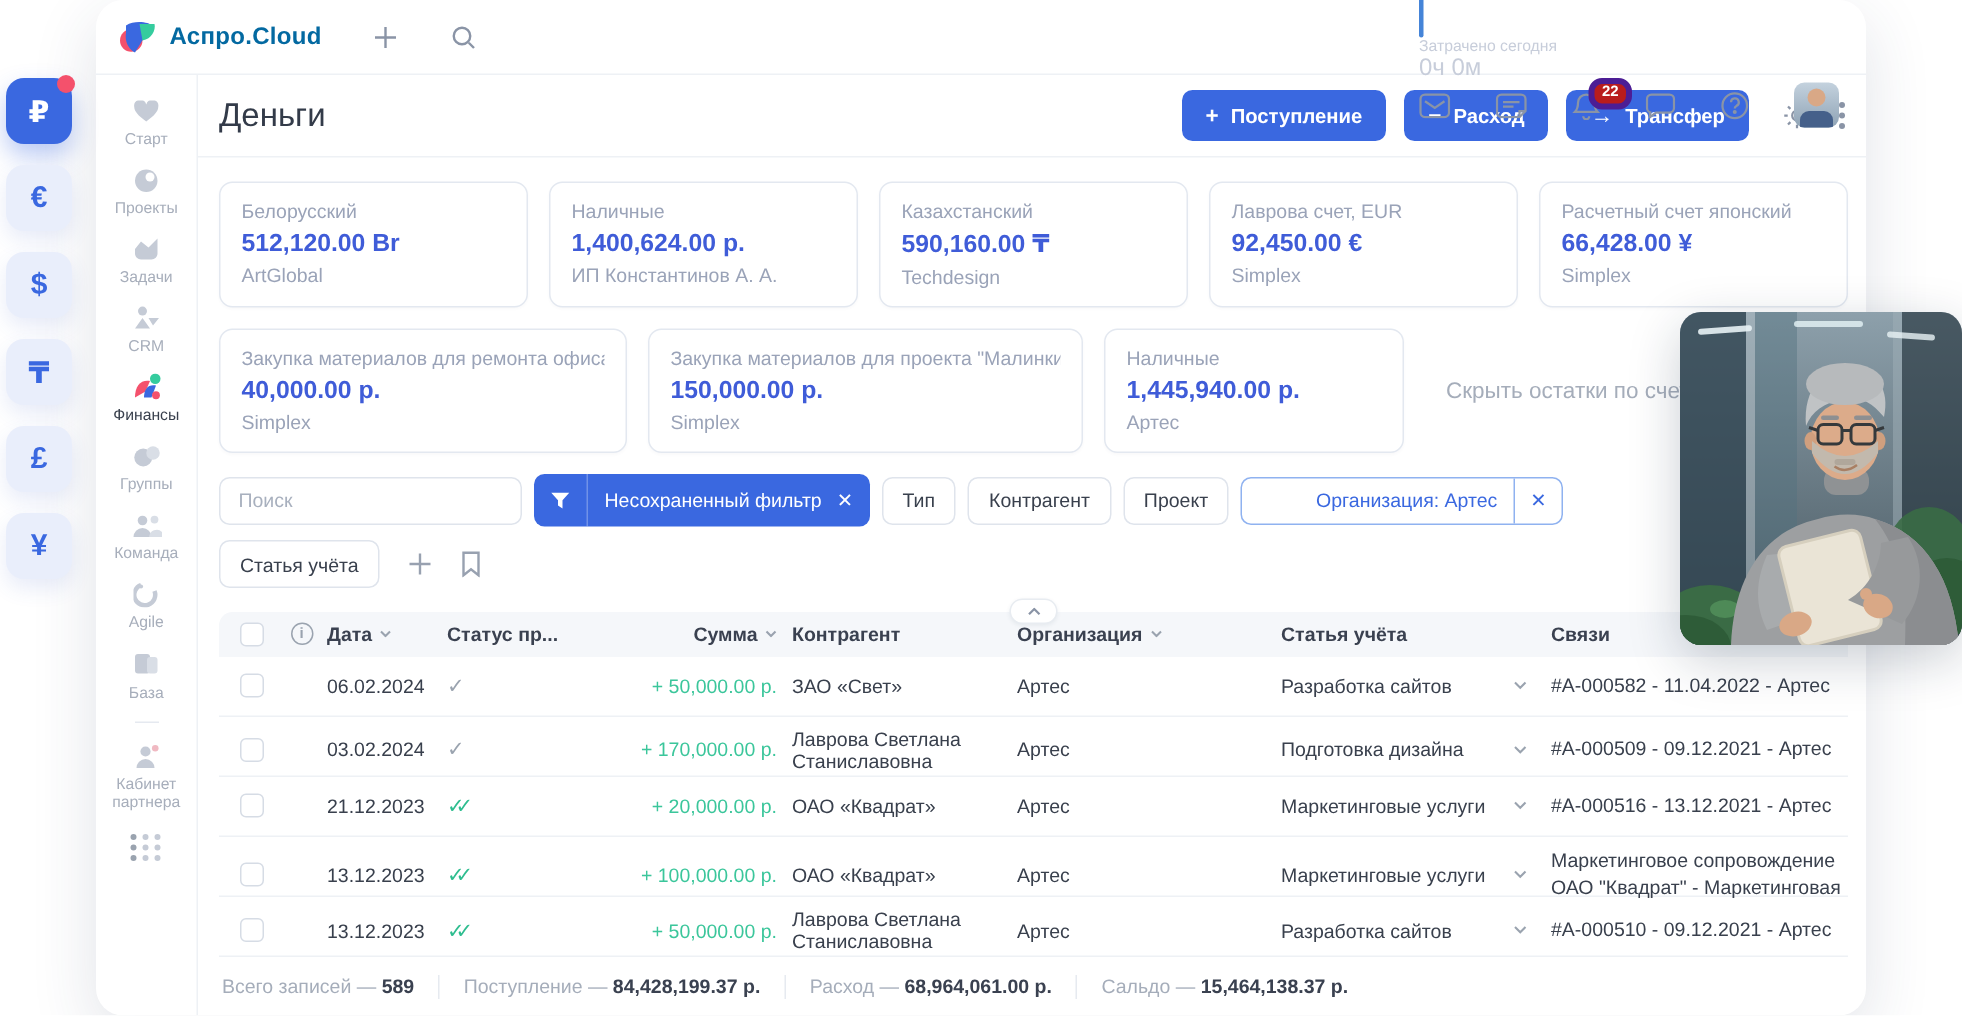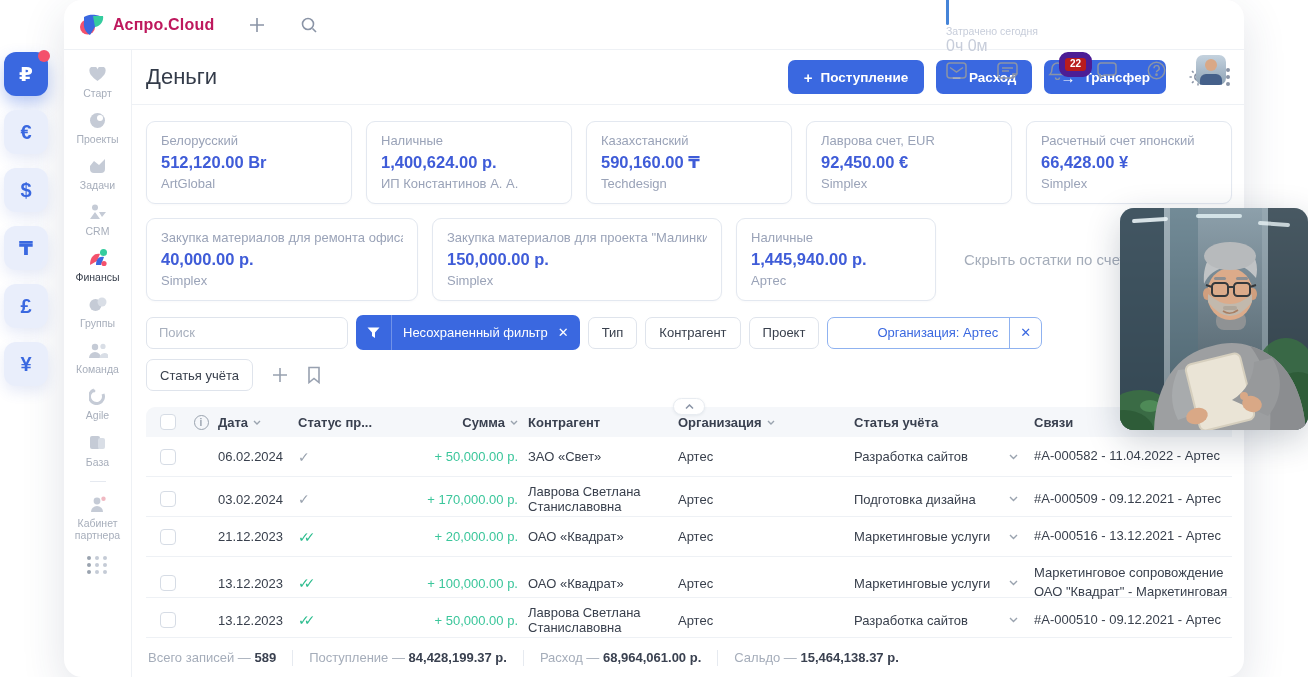--- a/index.html
+++ b/index.html
@@ -15,34 +15,34 @@
   .cur-btn.active { background:#3A68E0; color:#fff; box-shadow:0 8px 16px rgba(58,104,224,.35); }
   .cur-dot { position:absolute; top:-2px; right:-2px; width:12px; height:12px; border-radius:50%; background:#F4516C; }
 
   
   .app { position:absolute; left:64px; top:0; width:1180px; height:677px; background:#fff; border-radius:18px;
          box-shadow:0 14px 44px rgba(40,60,90,.14); display:flex; flex-direction:column; overflow:hidden; }
 
   
   .topbar { height:50px; flex:0 0 50px; display:flex; align-items:center; padding:0 18px 0 16px; border-bottom:1px solid #EEF1F5; }
   .logo { display:flex; align-items:center; gap:8px; }
-  .logo-name { font-size:16px; font-weight:700; color:#be185d; letter-spacing:.2px; }
+  .logo-name { font-size:16px; font-weight:700; color:#0369a1; letter-spacing:.2px; }
   .tb-ico { color:#8A94A6; margin-left:34px; display:flex; align-items:center; cursor:pointer; }
   .tb-right { margin-left:auto; display:flex; align-items:flex-start;flex-direction:column; }
   .daybox { text-align:left; line-height:1; margin-right:10px; }
   .daybox .dw { font-size:10px; color:#7C87A0; display:block; margin-bottom:2px; }
   .daybox .dn { font-size:21px; color:#2E3543; font-weight:400; }
   .day-sep { width:3px; height:28px; background:#4584D8; border-radius:2px; margin-right:12px; }
   .spent { line-height:1.15; margin-right:46px; }
   .spent .l { font-size:10.5px; color:#C7CDDA; display:block; }
   .spent .v { font-size:16px; color:#C7CDDA; }
   .tb-actions { display:flex; align-items:center; gap:30px; }
   .tb-act { position:relative; color:#8A94A6; cursor:pointer; display:flex; }
   .badge { position:absolute; top:-9px; left:11px; background:#b91c1c; color:#fff; font-size:10px; font-weight:700;
-           padding:1px 5px 2px; border-radius:9px; border:6px solid #4c1d95; line-height:1; }
+           padding:1px 5px 2px; border-radius:9px; border:4px solid #4c1d95; line-height:1; }
   .avatar { width:30px; height:30px; border-radius:7px; overflow:hidden; position:relative;
             background:linear-gradient(180deg,#c4d2de,#8fa3b5); cursor:pointer; }
   .avatar:before { content:""; position:absolute; top:4px; left:9px; width:12px; height:12px; border-radius:50%; background:#d9a886; }
   .avatar:after { content:""; position:absolute; bottom:-2px; left:4px; width:22px; height:13px; border-radius:6px 6px 0 0; background:#45608a; }
 
   
   .app-body { flex:1; display:flex; min-height:0; }
   .rail { width:68px; flex:0 0 68px; border-right:1px solid #EEF1F5; padding-top:14px; display:flex; flex-direction:column; align-items:center; }
   .rail-item { width:100%; text-align:center; margin-bottom:11px; cursor:pointer; }
   .rail-item .ric { height:20px; display:flex; align-items:center; justify-content:center; margin-bottom:3px; }

